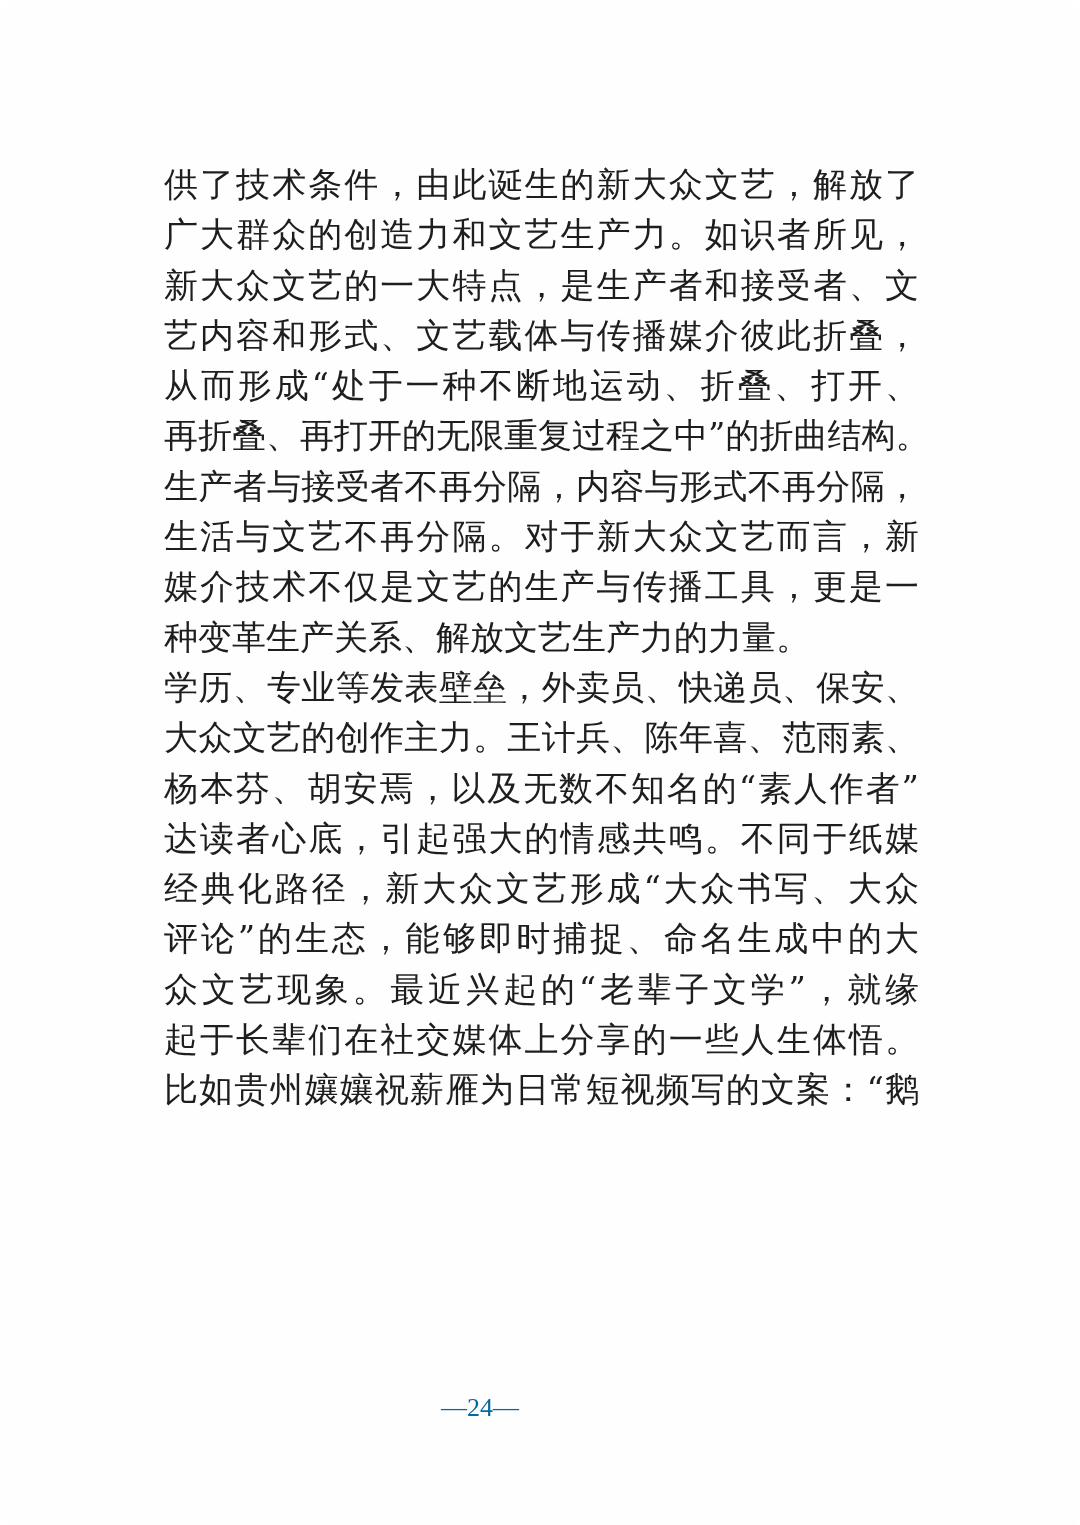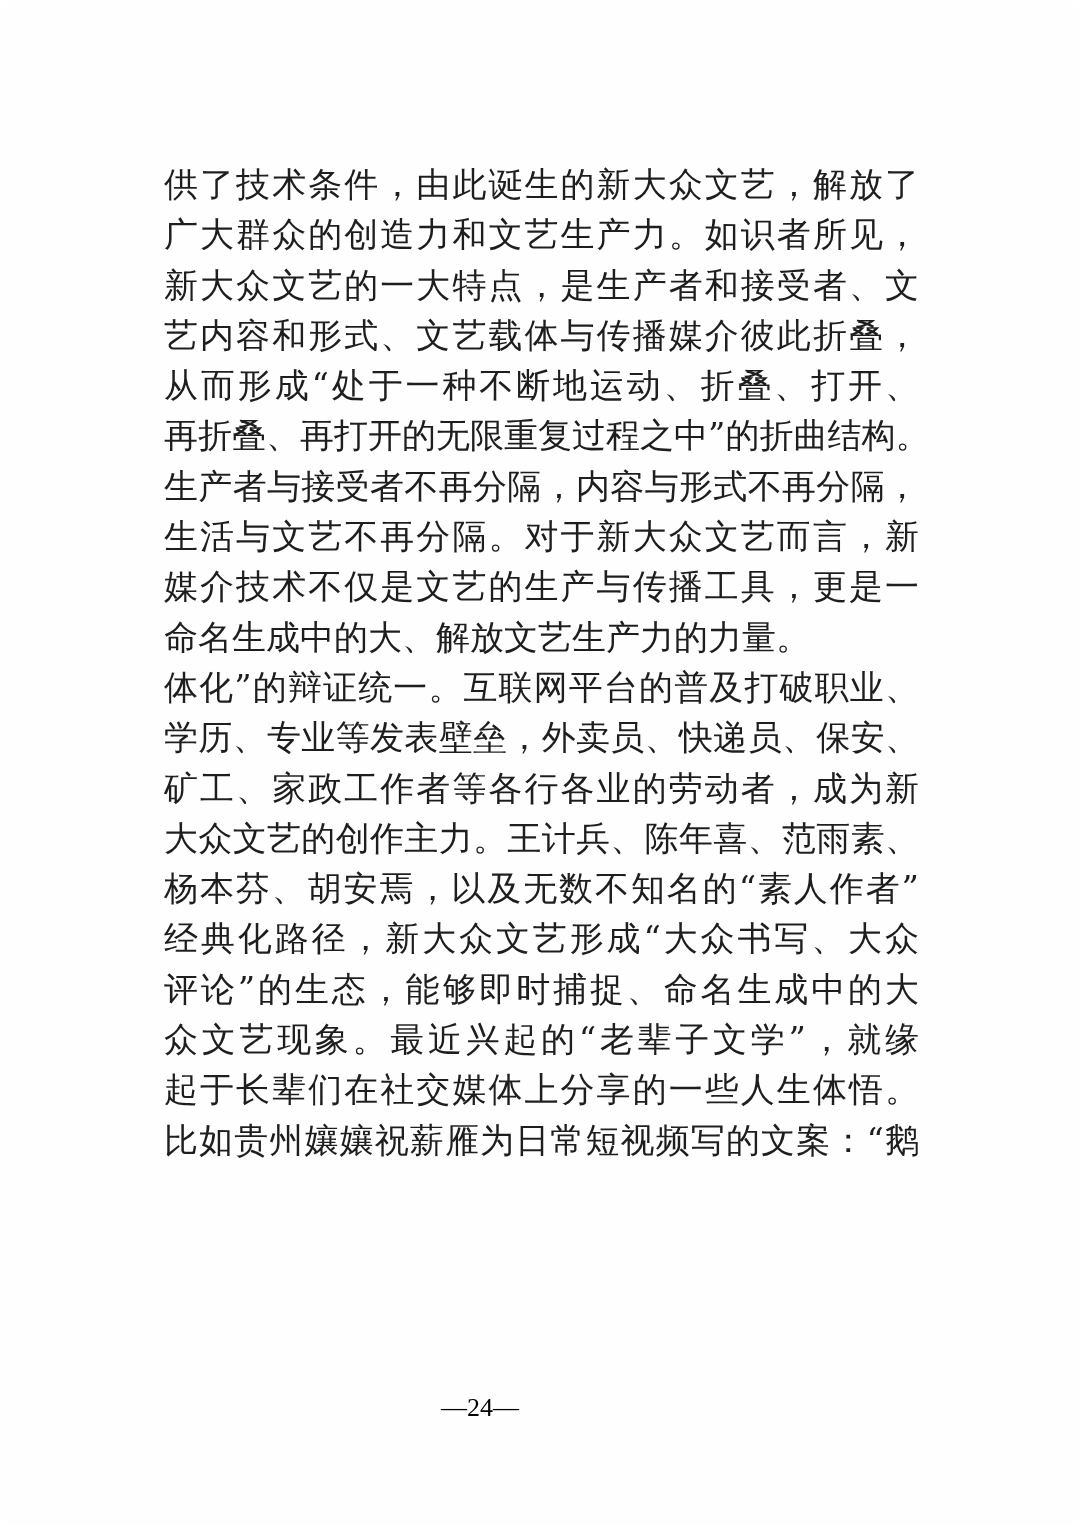--- a/index.html
+++ b/index.html
@@ -7,43 +7,42 @@
   .page { position:absolute; left:0; top:1px; width:1080px; height:1525px; background:#fefefe;border-radius:11px; }
   .body-text {
     position:absolute; left:164px; top:158px; width:755px;
     font-family: "DejaVu Serif", "Liberation Serif", serif;
     font-size:34px; line-height:50.3px; color:#1e1e1e;
   }
   .line { display:block; white-space:nowrap; text-align:justify; text-align-last:justify; height:50.3px; }
   .line.last { text-align-last:left; }
   .page-number {
     position:absolute; left:0; width:960px; top:1392px; text-align:center;
-    font-family: "Liberation Serif", "DejaVu Serif", serif; font-size:26px; color:#000000;
+    font-family: "Liberation Serif", "DejaVu Serif", serif; font-size:26px; color:#0369a1;
   }
 </style>
 </head>
 <body>
 
 <div class="page">
   <div class="body-text">
     <span class="line">供了技术条件，由此诞生的新大众文艺，解放了</span>
     <span class="line">广大群众的创造力和文艺生产力。如识者所见，</span>
     <span class="line">新大众文艺的一大特点，是生产者和接受者、文</span>
     <span class="line">艺内容和形式、文艺载体与传播媒介彼此折叠，</span>
     <span class="line">从而形成“处于一种不断地运动、折叠、打开、</span>
     <span class="line">再折叠、再打开的无限重复过程之中”的折曲结构。</span>
     <span class="line">生产者与接受者不再分隔，内容与形式不再分隔，</span>
     <span class="line">生活与文艺不再分隔。对于新大众文艺而言，新</span>
     <span class="line">媒介技术不仅是文艺的生产与传播工具，更是一</span>
-    <span class="line last">命名生成中的大、解放文艺生产力的力量。</span>
-    <span class="line">体化”的辩证统一。互联网平台的普及打破职业、</span>
+    <span class="line last">种变革生产关系、解放文艺生产力的力量。</span>
     <span class="line">学历、专业等发表壁垒，外卖员、快递员、保安、</span>
-    <span class="line">矿工、家政工作者等各行各业的劳动者，成为新</span>
     <span class="line">大众文艺的创作主力。王计兵、陈年喜、范雨素、</span>
     <span class="line">杨本芬、胡安焉，以及无数不知名的“素人作者”</span>
+    <span class="line">达读者心底，引起强大的情感共鸣。不同于纸媒</span>
     <span class="line">经典化路径，新大众文艺形成“大众书写、大众</span>
     <span class="line">评论”的生态，能够即时捕捉、命名生成中的大</span>
     <span class="line">众文艺现象。最近兴起的“老辈子文学”，就缘</span>
     <span class="line">起于长辈们在社交媒体上分享的一些人生体悟。</span>
     <span class="line">比如贵州孃孃祝薪雁为日常短视频写的文案：“鹅</span>
   </div>
   <div class="page-number">—24—</div>
 </div>
 
 </body></html>

